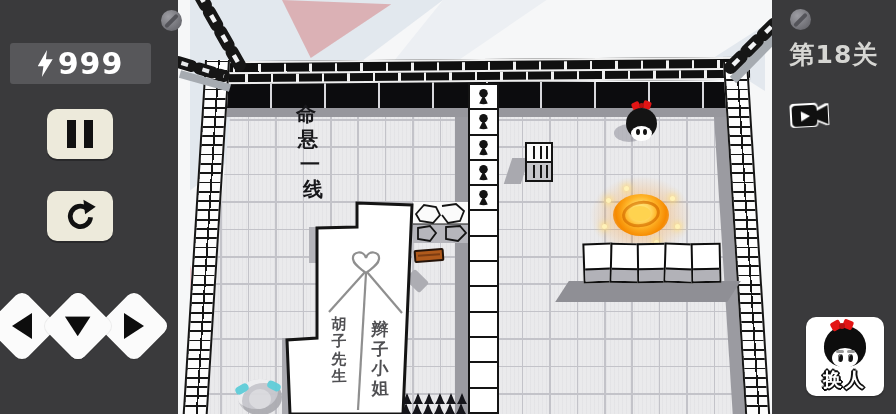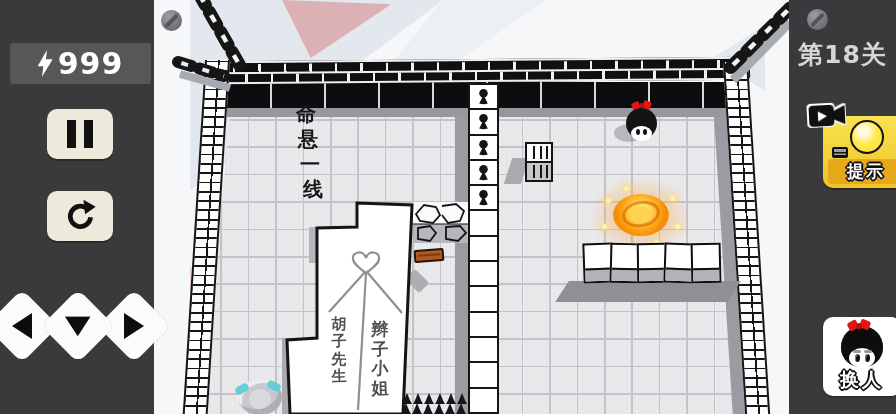--- a/index.html
+++ b/index.html
@@ -1,22 +1,22 @@
 <!DOCTYPE html>
 <html style="--panel_bg: #3a3a3c; --button_cream: #edeadb; --hint_yellow: #eec32a; --banner_gold: #e7a81a; --bow_red: #e31515; --orb_orange: #ff9c1a; --wood_brown: #b05a1c;"><head>
 <meta charset="utf-8">
 <style>
   html,body{margin:0;padding:0;background:#222;}
   *{box-sizing:border-box;font-family:"DejaVu Sans","Liberation Sans",sans-serif;}
   #stage{position:relative;width:896px;height:414px;overflow:hidden;background:#f6f7f8;}
 
   
   .panel{position:absolute;top:0;bottom:0;background:#3a3a3c;z-index:40;}
-  .panel-left{left:0;width:154px;}
-  .panel-right{right:0;width:107px;}
+  .panel-left{left:0;width:178px;}
+  .panel-right{right:0;width:124px;}
   .screw{position:absolute;width:21px;height:21px;border-radius:50%;
     background:radial-gradient(circle at 35% 32%,#9d9da3,#6e6e74 70%,#5a5a60);}
   .screw i{position:absolute;left:2px;right:2px;top:8.5px;height:4px;background:#54545a;border-radius:2px;transform:rotate(-45deg);}
   .screw-l{left:161px;top:10px;}
   .screw-r{left:18px;top:9px;}
 
   .energy{position:absolute;left:10px;top:43px;width:141px;height:41px;background:#57575a;border-radius:3px;
     display:flex;align-items:center;justify-content:center;gap:5px;}
   .bolt{width:15px;height:27px;background:#fff;display:inline-block;
     clip-path:polygon(62% 0,0 60%,38% 60%,28% 100%,100% 34%,55% 34%);}
@@ -454,25 +454,20 @@
         </div>
     </div>
   </aside>
 
   <aside class="panel panel-right">
     <span class="screw screw-r">
         <i></i>
       </span>
     <div class="level">第18关</div>
 
-    <button class="hint-btn">
-      <span class="bulb"></span>
-      <span class="bulb-base"></span>
-      <span class="hint-banner">提示</span>
-    </button>
     <span class="video-ic">
       <i class="vbody"></i>
       <i class="vlens"></i>
       <i class="vplay"></i>
     </span>
 
     <button class="switch-btn">
       <span class="mini-girl">
         <i class="mg-hair"></i>
         <i class="mg-bow-l"></i>

